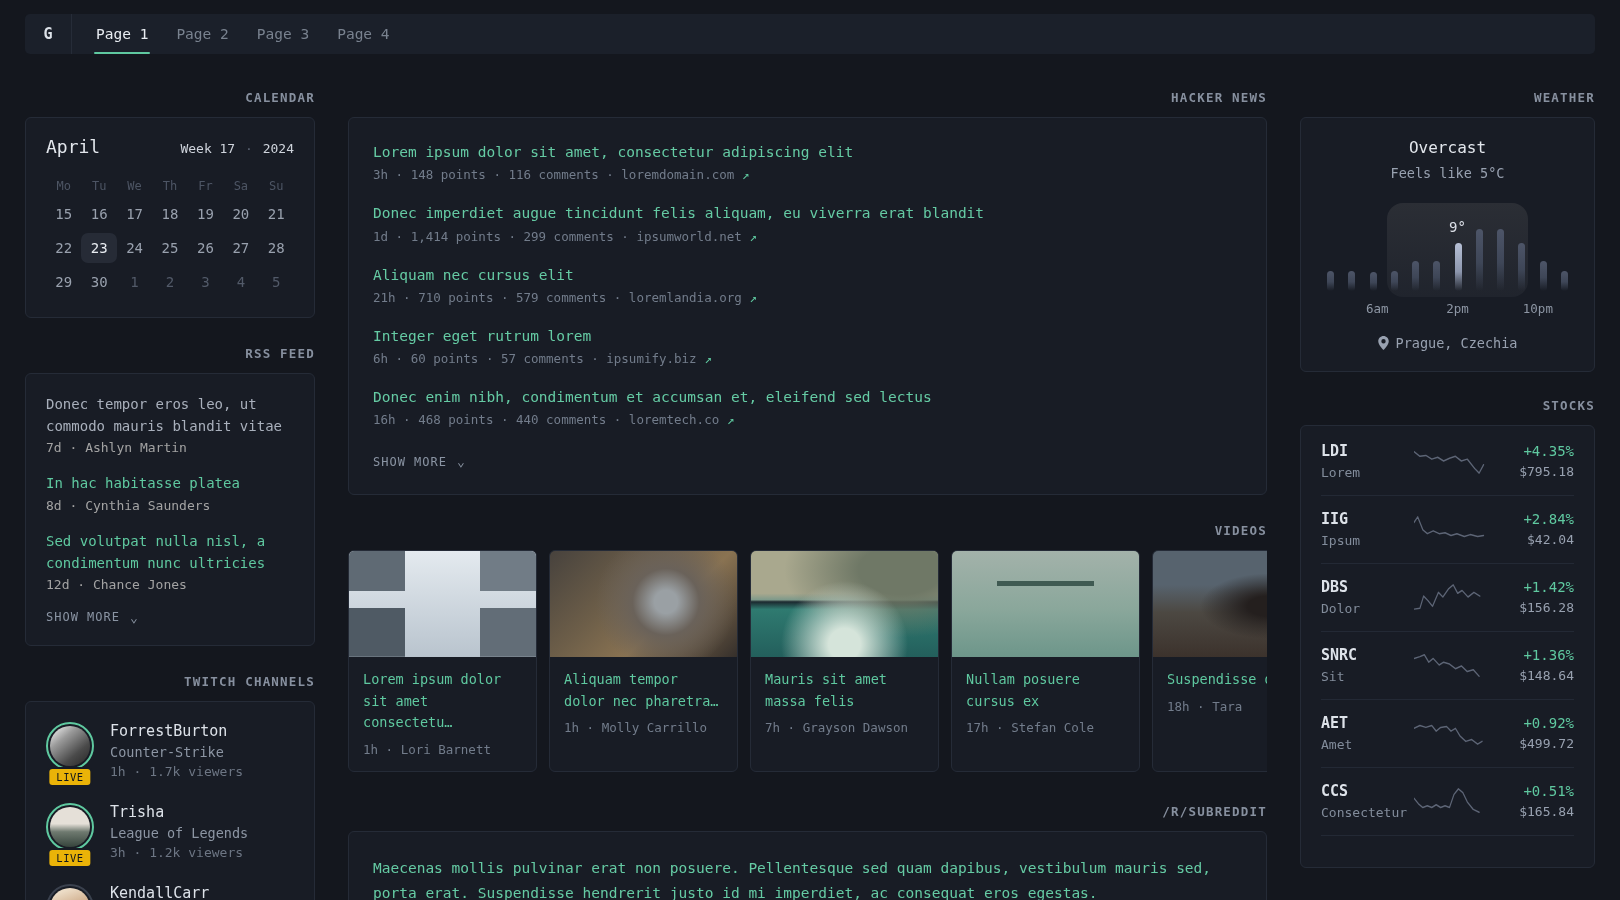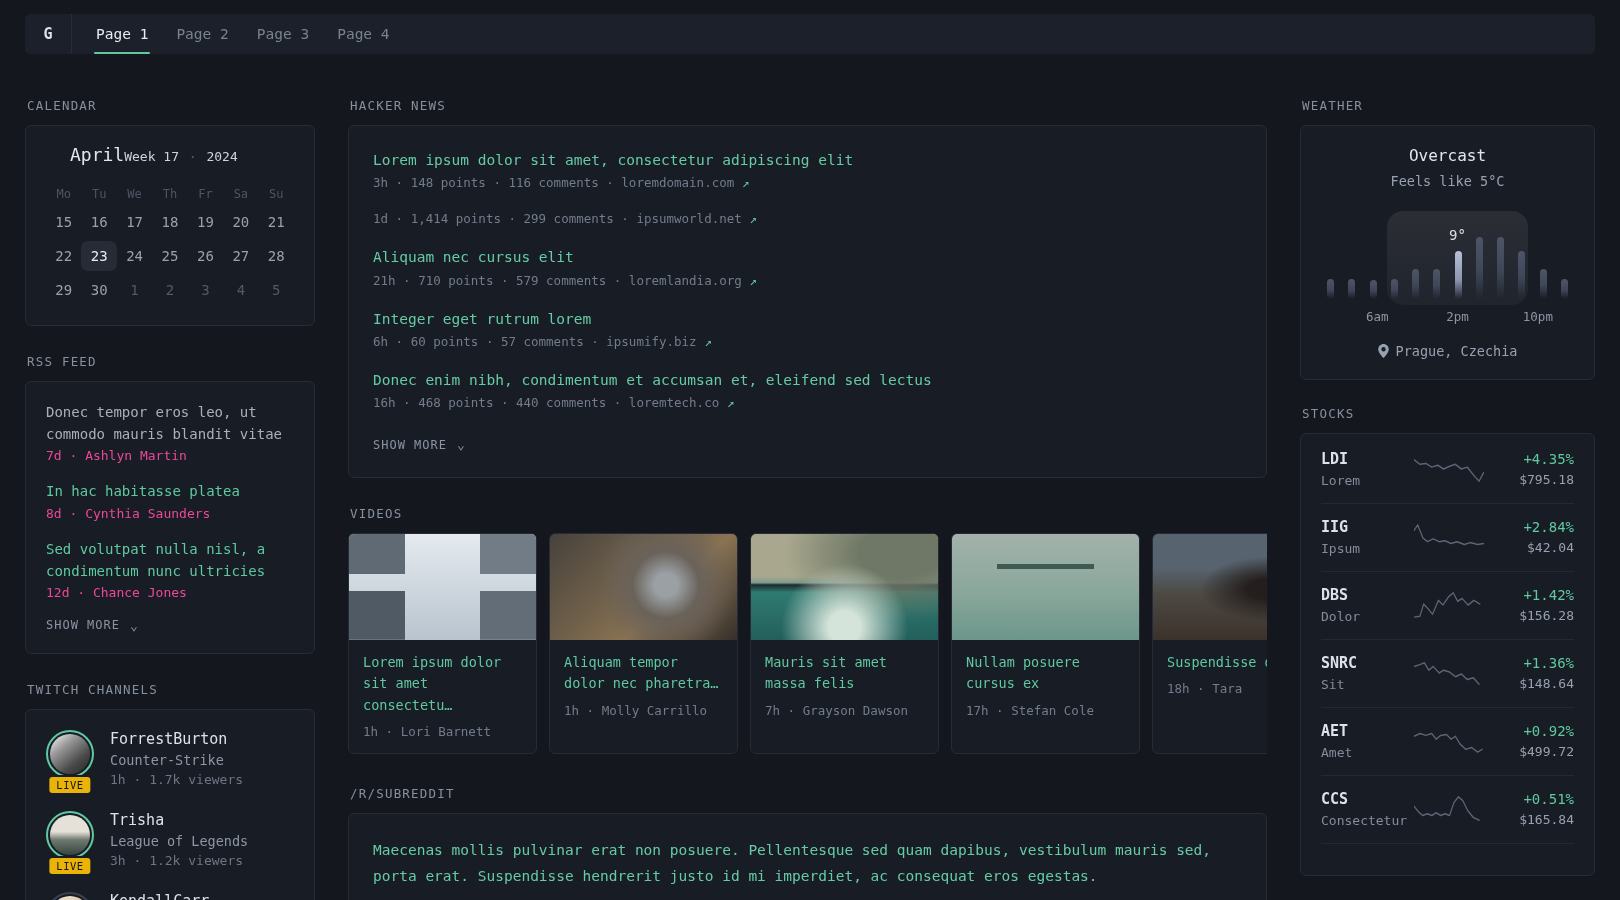--- a/index.html
+++ b/index.html
@@ -30,50 +30,50 @@
     content:""; position:absolute; left:12px; right:12px; bottom:0;
     height:2px; background:#5fc9a0; border-radius:2px;
   }
   
   .grid {
     display:grid; grid-template-columns:290px minmax(0,1fr) 295px;
     gap:0 33px; padding:28px 25px 0;
   }
   .section { margin-bottom:28px; }
   .section-title {
-    font-size:12.5px; font-weight:normal; letter-spacing:1.2px;
-    color:#87909f; margin:16px 0 12px 2px; text-transform:uppercase;
+    font-size:12.5px; font-weight:bold; letter-spacing:1.2px;
+    color:#87909f; margin:8px 0 12px 2px; text-transform:uppercase;text-align:right;
   }
   .card {
     background:#181c25; border:1px solid #252b37; border-radius:6px;
   }
   
   .cal-card { padding:18px 20px 20px; }
-  .cal-head { display:flex; align-items:baseline;margin-left:24px; }
+  .cal-head { display:flex; justify-content:space-between; align-items:baseline; }
   .cal-month { font-size:18px; color:#e2e6ec; }
   .cal-weekmeta { font-size:13px; color:#cfd4dc; }
   .cal-weekmeta .dot { color:#5b6473; padding:0 2px; }
   .cal-weekdays, .cal-days {
     display:grid; grid-template-columns:repeat(7,1fr); text-align:center;
   }
   .cal-weekdays { margin-top:22px; font-size:12px; color:#4d5564; }
   .cal-days { margin-top:6px; font-size:14px; color:#99a1ae; row-gap:4px; }
   .day { padding:7px 0; line-height:16px; }
   .day.today { background:#262b36; border-radius:7px; color:#e8ecf1; }
   .day.dim { color:#525a69; }
   
   .rss-card { padding:20px; }
   .feed-item { margin-bottom:18px; }
   .feed-item:last-of-type { margin-bottom:14px; }
   .feed-title {
     display:block; font-size:14px; line-height:1.55; color:#5fc9a0;
     text-decoration:none;
   }
   .feed-title.visited { color:#a9b0bc; }
-  .feed-meta { font-size:13px; color:#ec4899; margin-top:3px; }
+  .feed-meta { font-size:13px; color:#a3a3a3; margin-top:3px; }
   .show-more {
     display:inline-flex; align-items:center; gap:10px; font-size:12px;
     letter-spacing:1px; color:#8a94a3; cursor:pointer; background:none;
     border:none; font-family:inherit; padding:0;
   }
   .chev { font-size:13px; color:#8a94a3; }
   
   .twitch-card { padding:20px; }
   .channel { display:flex; gap:16px; margin-bottom:24px; }
   .channel:last-child { margin-bottom:0; }
@@ -329,20 +329,21 @@
   <div>
 
     <section class="section">
       <h2 class="section-title">HACKER NEWS</h2>
       <div class="card hn-card">
         <div class="hn-item">
           <a class="hn-title">Lorem ipsum dolor sit amet, consectetur adipiscing elit</a>
           <div class="hn-meta"><span>3h · 148 points · 116 comments · loremdomain.com</span> <span class="ext">↗</span></div>
         </div>
         <div class="hn-item">
+          <a class="hn-title">Donec imperdiet augue tincidunt felis aliquam, eu viverra erat blandit</a>
           <div class="hn-meta"><span>1d · 1,414 points · 299 comments · ipsumworld.net</span> <span class="ext">↗</span></div>
         </div>
         <div class="hn-item">
           <a class="hn-title">Aliquam nec cursus elit</a>
           <div class="hn-meta"><span>21h · 710 points · 579 comments · loremlandia.org</span> <span class="ext">↗</span></div>
         </div>
         <div class="hn-item">
           <a class="hn-title">Integer eget rutrum lorem</a>
           <div class="hn-meta"><span>6h · 60 points · 57 comments · ipsumify.biz</span> <span class="ext">↗</span></div>
         </div>

